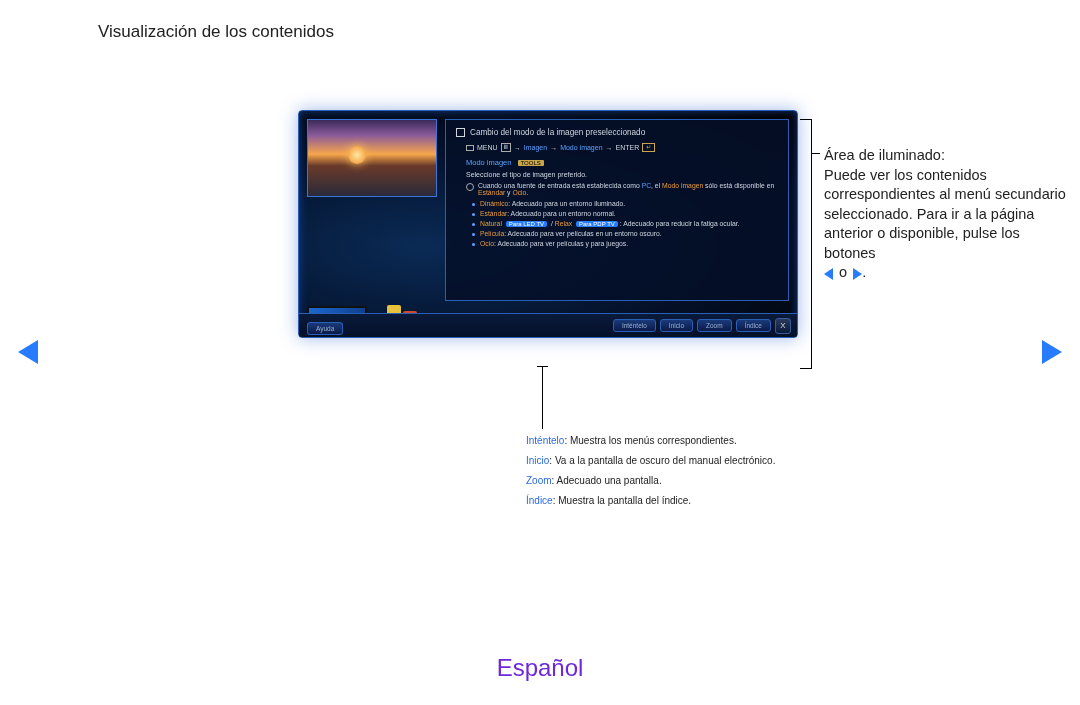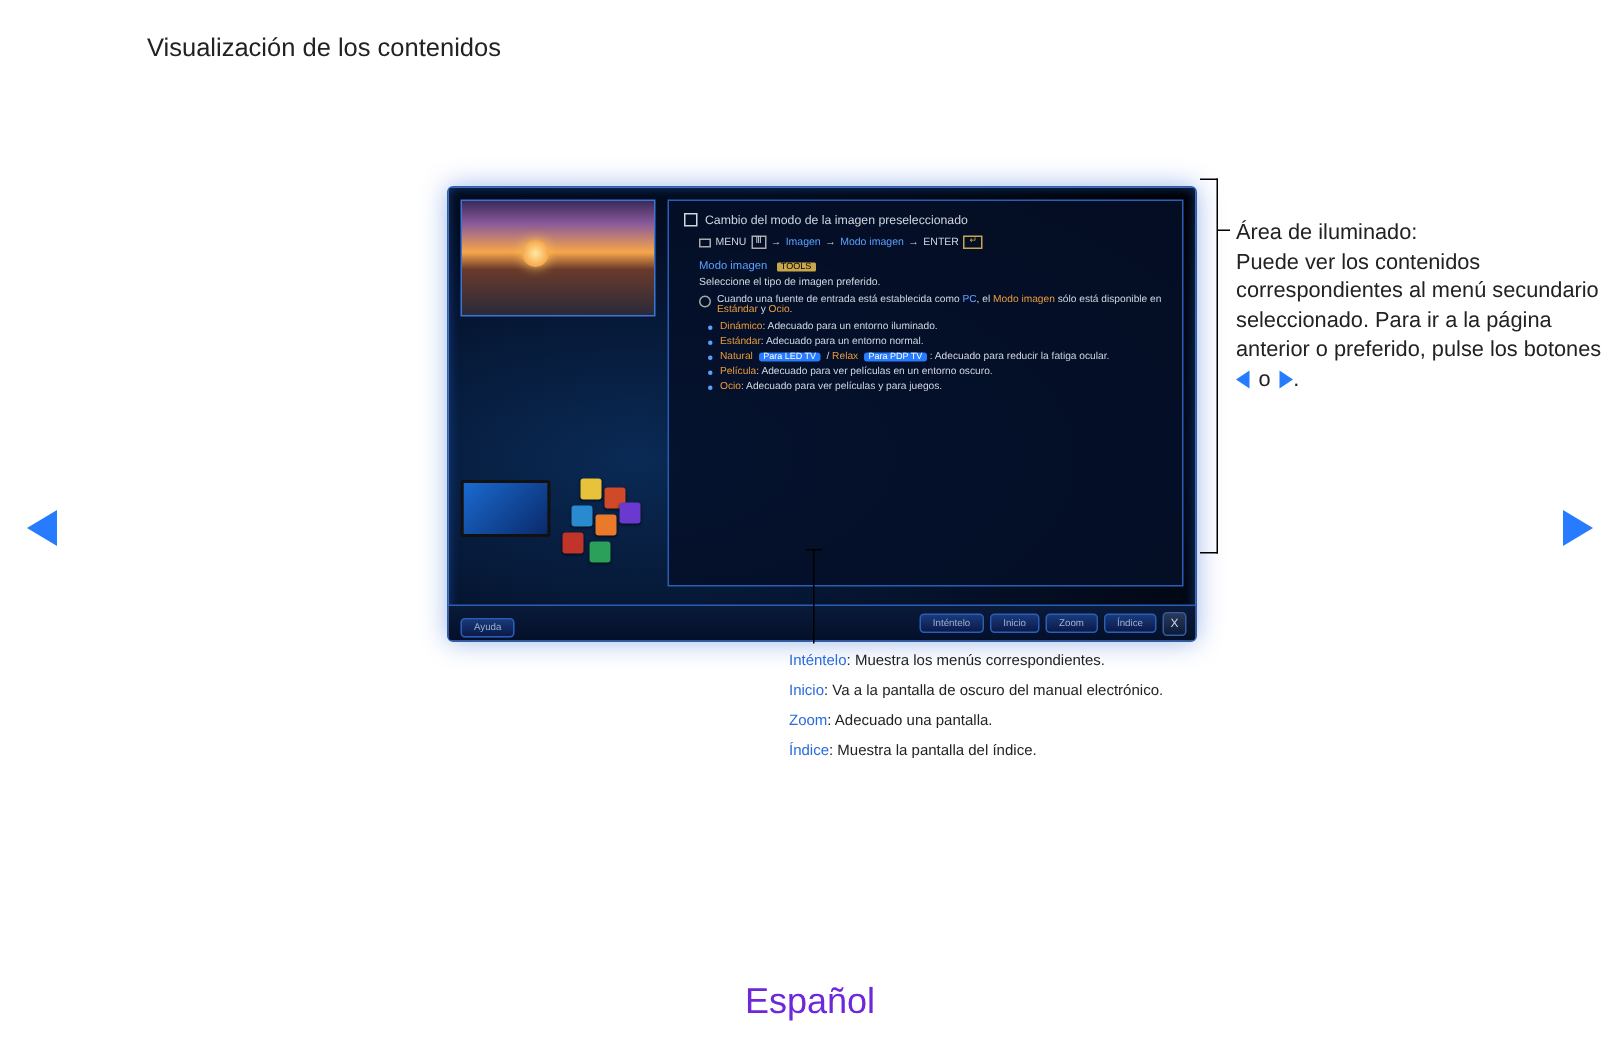--- a/index.html
+++ b/index.html
@@ -28,24 +28,24 @@
     border-top: 12px solid transparent;
     border-bottom: 12px solid transparent;
     cursor: pointer;
   }
   .nav-left { left: 18px; border-right: 20px solid #267bff; }
   .nav-right { right: 18px; border-left: 20px solid #267bff; }
 
   
   .tv-panel {
     position: absolute;
-    top: 124px;
+    top: 110px;
     left: 298px;
     width: 500px;
-    height: 304px;
+    height: 228px;
     background: radial-gradient(ellipse at 25% 60%, #0a2a55 0%, #041028 55%, #000 100%);
     border: 1px solid #2a5fb7;
     border-radius: 4px;
     box-shadow: 0 0 18px rgba(20,80,200,0.4), inset 0 0 8px rgba(30,90,200,0.6);
     overflow: hidden;
   }
   .thumb {
     position: absolute;
     top: 8px; left: 8px;
     width: 130px; height: 78px;
@@ -284,21 +284,21 @@
       <span class="pill">Índice</span>
       <span class="xbtn">X</span>
     </div>
   </div>
 </div>
 
 <div class="bracket-top"></div>
 <div class="bracket-lead"></div>
 <div class="side-callout">
   <span>Área de iluminado:</span><br>
-  <span>Puede ver los contenidos correspondientes al menú secundario seleccionado. Para ir a la página anterior o preferido, pulse los botones</span><br>
+  <span>Puede ver los contenidos correspondientes al menú secundario seleccionado. Para ir a la página anterior o disponible, pulse los botones</span><br>
   <span class="tri-inline-left"></span><span> o </span><span class="tri-inline-right"></span>.
 </div>
 
 <div class="leader-tick"></div>
 <div class="leader-down"></div>
 
 <div class="bottom-callouts">
   <p><span class="kw">Inténtelo</span><span>: Muestra los menús correspondientes.</span></p>
   <p><span class="kw">Inicio</span><span>: Va a la pantalla de oscuro del manual electrónico.</span></p>
   <p><span class="kw">Zoom</span><span>: Adecuado una pantalla.</span></p>

